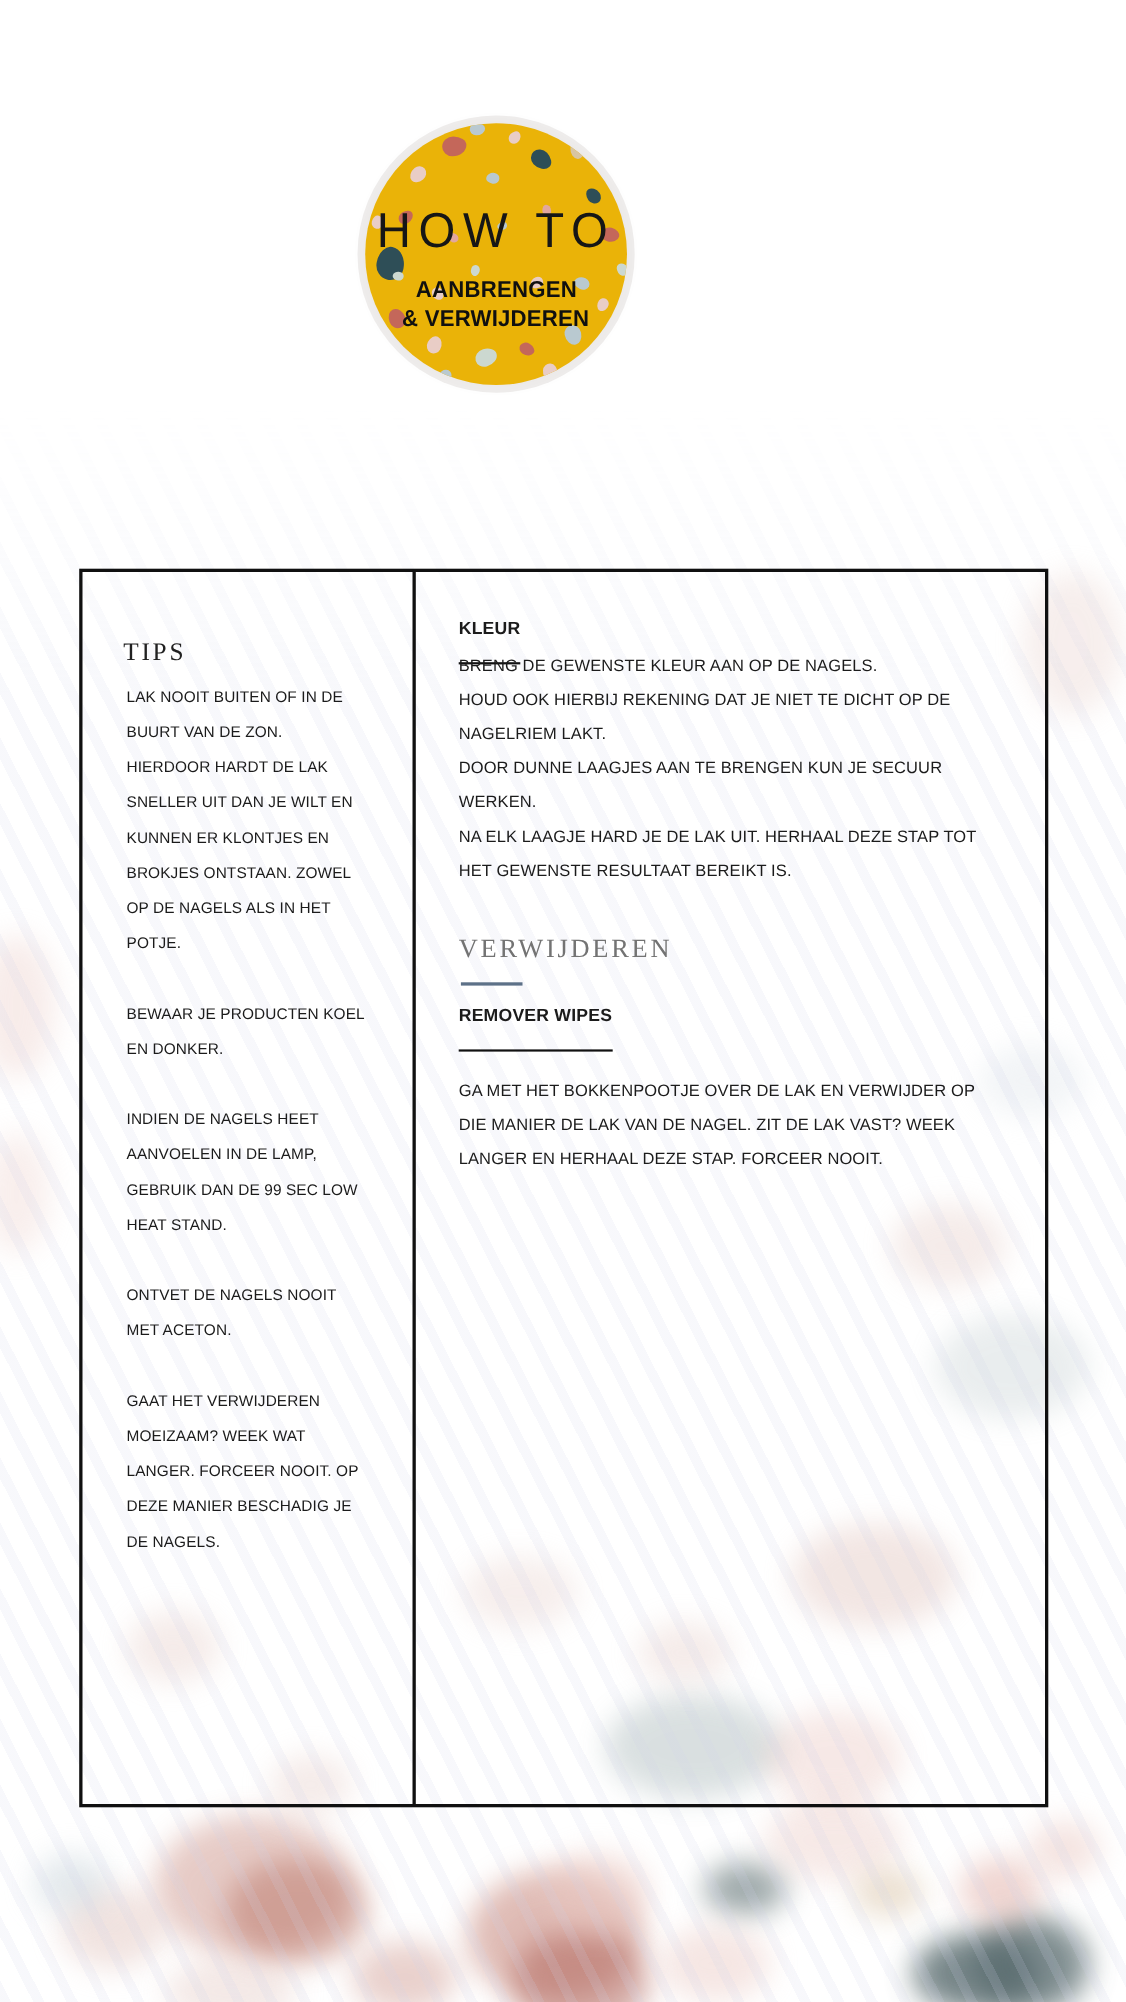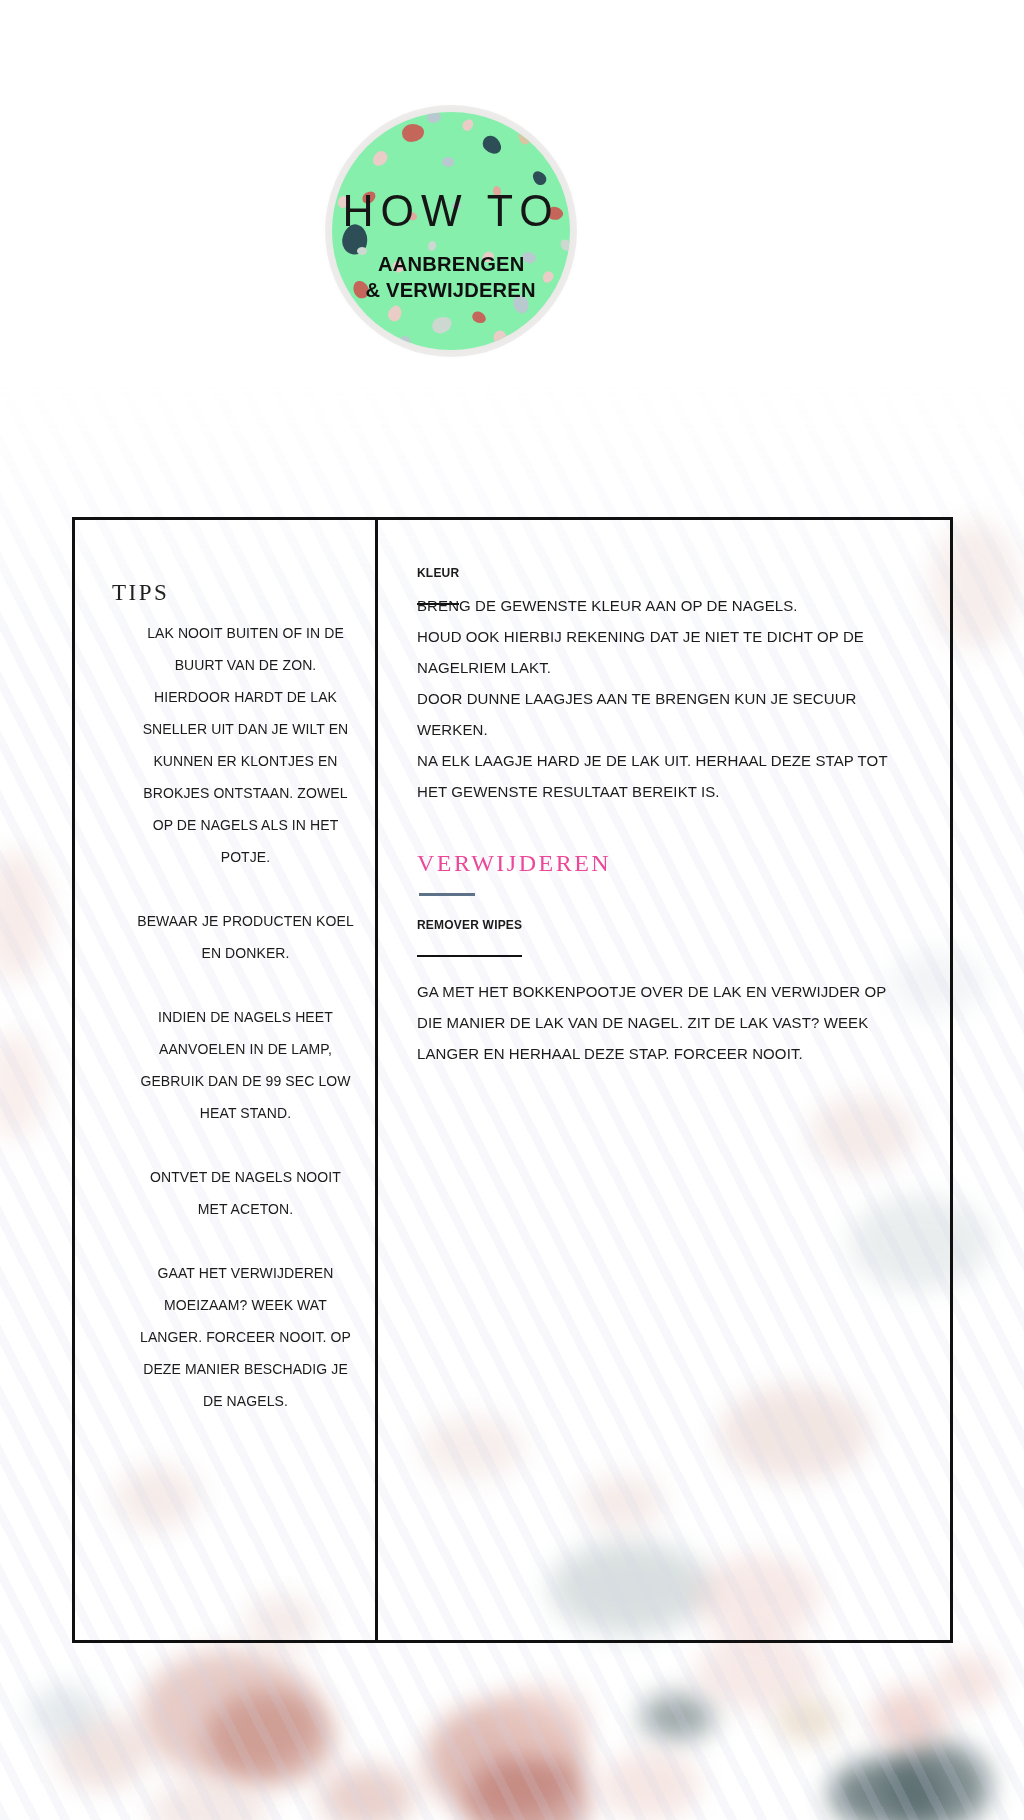--- a/index.html
+++ b/index.html
@@ -16,21 +16,21 @@
     position:absolute;left:0;right:0;top:370px;bottom:0;
     background:repeating-linear-gradient(63deg,
       rgba(208,212,233,0.20) 0px, rgba(208,212,233,0.20) 9px,
       rgba(255,255,255,0) 9px, rgba(255,255,255,0) 27px);
     -webkit-mask-image:linear-gradient(to bottom,transparent 0px,rgba(0,0,0,.8) 260px);
     mask-image:linear-gradient(to bottom,transparent 0px,rgba(0,0,0,.8) 260px);
   }
   
   #logo{
     position:absolute;left:332px;top:112px;width:238px;height:238px;
-    border-radius:50%;background:#86efac;z-index:2;overflow:hidden;
+    border-radius:50%;background:#eab308;z-index:2;overflow:hidden;
     box-shadow:0 0 0 7px rgba(219,216,212,0.45), 0 0 14px rgba(0,0,0,0.05);
   }
   .chip{position:absolute;border-radius:46% 54% 58% 42% / 52% 44% 56% 48%;}
   #logo-text{position:absolute;inset:0;display:flex;flex-direction:column;align-items:center;justify-content:center;z-index:3;}
   #logo-title{
     font-family:"Liberation Sans",sans-serif;font-weight:200;
     font-size:43px;letter-spacing:7px;color:#161616;margin-top:26px;
     white-space:nowrap;transform:scaleY(1.04);
   }
   .logo-sub{
@@ -47,36 +47,36 @@
   
   #tips-col{position:absolute;left:37px;top:0;width:250px;}
   #tips-heading{
     position:absolute;left:0;top:60px;
     font-family:"Liberation Serif",serif;font-size:23px;letter-spacing:2.5px;
     color:#212121;font-weight:400;
   }
   #tips-paragraphs{position:absolute;left:0;top:97px;width:250px;}
   .tip-par{
     font-size:14px;line-height:32px;white-space:pre-line;
-    margin:0 0 32px 17px;letter-spacing:0.1px;text-align:center;
+    margin:0 0 32px 3px;letter-spacing:0.1px;
   }
   
   #instr-col{position:absolute;left:342px;top:36px;width:515px;font-size:15px;line-height:31px;}
   .sec-heading{height:34px;}
   .sec-heading span{
-    display:inline-block;font-weight:700;font-size:12px;line-height:24px;
+    display:inline-block;font-weight:700;font-size:16px;line-height:24px;
     border-bottom:2.5px solid #111;padding-bottom:18px;letter-spacing:0.2px;
   }
   .sec-body{white-space:pre-line;letter-spacing:0.1px;}
   .sec-kleur{margin-bottom:40px;}
   .sec-voorbereiding,.sec-remover{margin-bottom:34px;}
   #removal-heading{
     margin-top:38px;
     font-family:"Liberation Serif",serif;font-size:24px;letter-spacing:2.5px;
-    line-height:32px;color:#ec4899;
+    line-height:32px;color:#737373;
   }
   #removal-divider{width:56px;height:3px;margin:14px 0 12px 2px;}
 </style>
 </head>
 <body>
 
 <div id="watercolor">
     <div class="blob" style="left: 140px; top: 1650px; width: 180px; height: 130px; background: rgb(201, 141, 130); opacity: 0.45;"></div>
     <div class="blob" style="left: 205px; top: 1690px; width: 130px; height: 95px; background: rgb(185, 116, 102); opacity: 0.5;"></div>
     <div class="blob" style="left: 55px; top: 1715px; width: 95px; height: 75px; background: rgb(227, 200, 194); opacity: 0.5;"></div>

